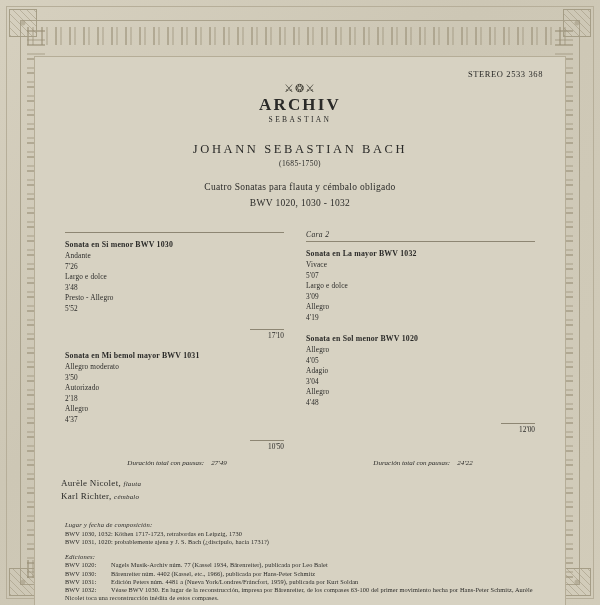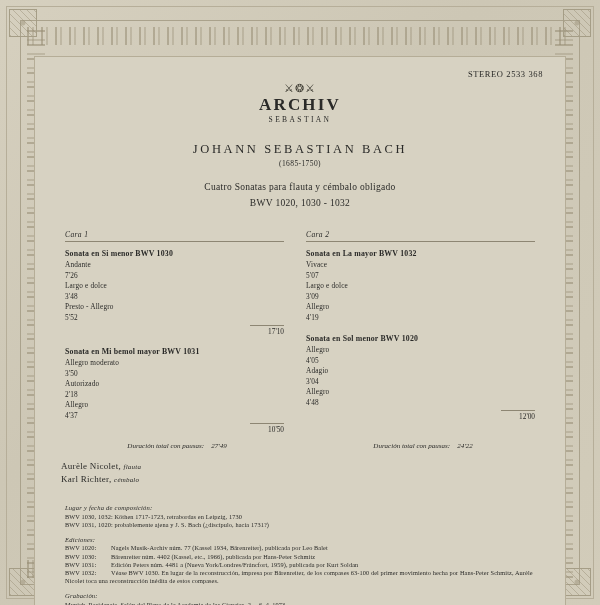--- a/index.html
+++ b/index.html
@@ -179,21 +179,21 @@
     font-size:7.3px;
     line-height:10.5px;
     letter-spacing:.15px;
     flex-direction:column;
   }
   .trk .t{ font-variant-numeric: tabular-nums; }
   .total{
     display:flex;
     justify-content:flex-end;
     font-size:7.3px;
-    margin-top:1px;
+    margin-top:14px;
     padding-top:1px;
   }
   .total .tline{
     border-top:1px solid #8d8673;
     padding-top:1px;
     min-width:34px;
     text-align:right;
   }
   .work-gap{ height:11px; }
 
@@ -315,21 +315,20 @@
     <div class="composer-dates">(1685-1750)</div>
 
     <div class="worktitle">
       <div class="l1">Cuatro Sonatas para flauta y cémbalo obligado</div>
       <div class="l2">BWV 1020, 1030 - 1032</div>
     </div>
 
     <div class="sides">
 
       <div class="side">
-        <div class="side-label">Cara 1</div>
         <div class="rule"></div>
 
         <div class="work">
           <div class="work-title">Sonata en Si menor BWV 1030</div>
           <div class="trk">
             <span>Andante</span>
             <span class="t">7'26</span>
           </div>
           <div class="trk">
             <span>Largo e dolce</span>

